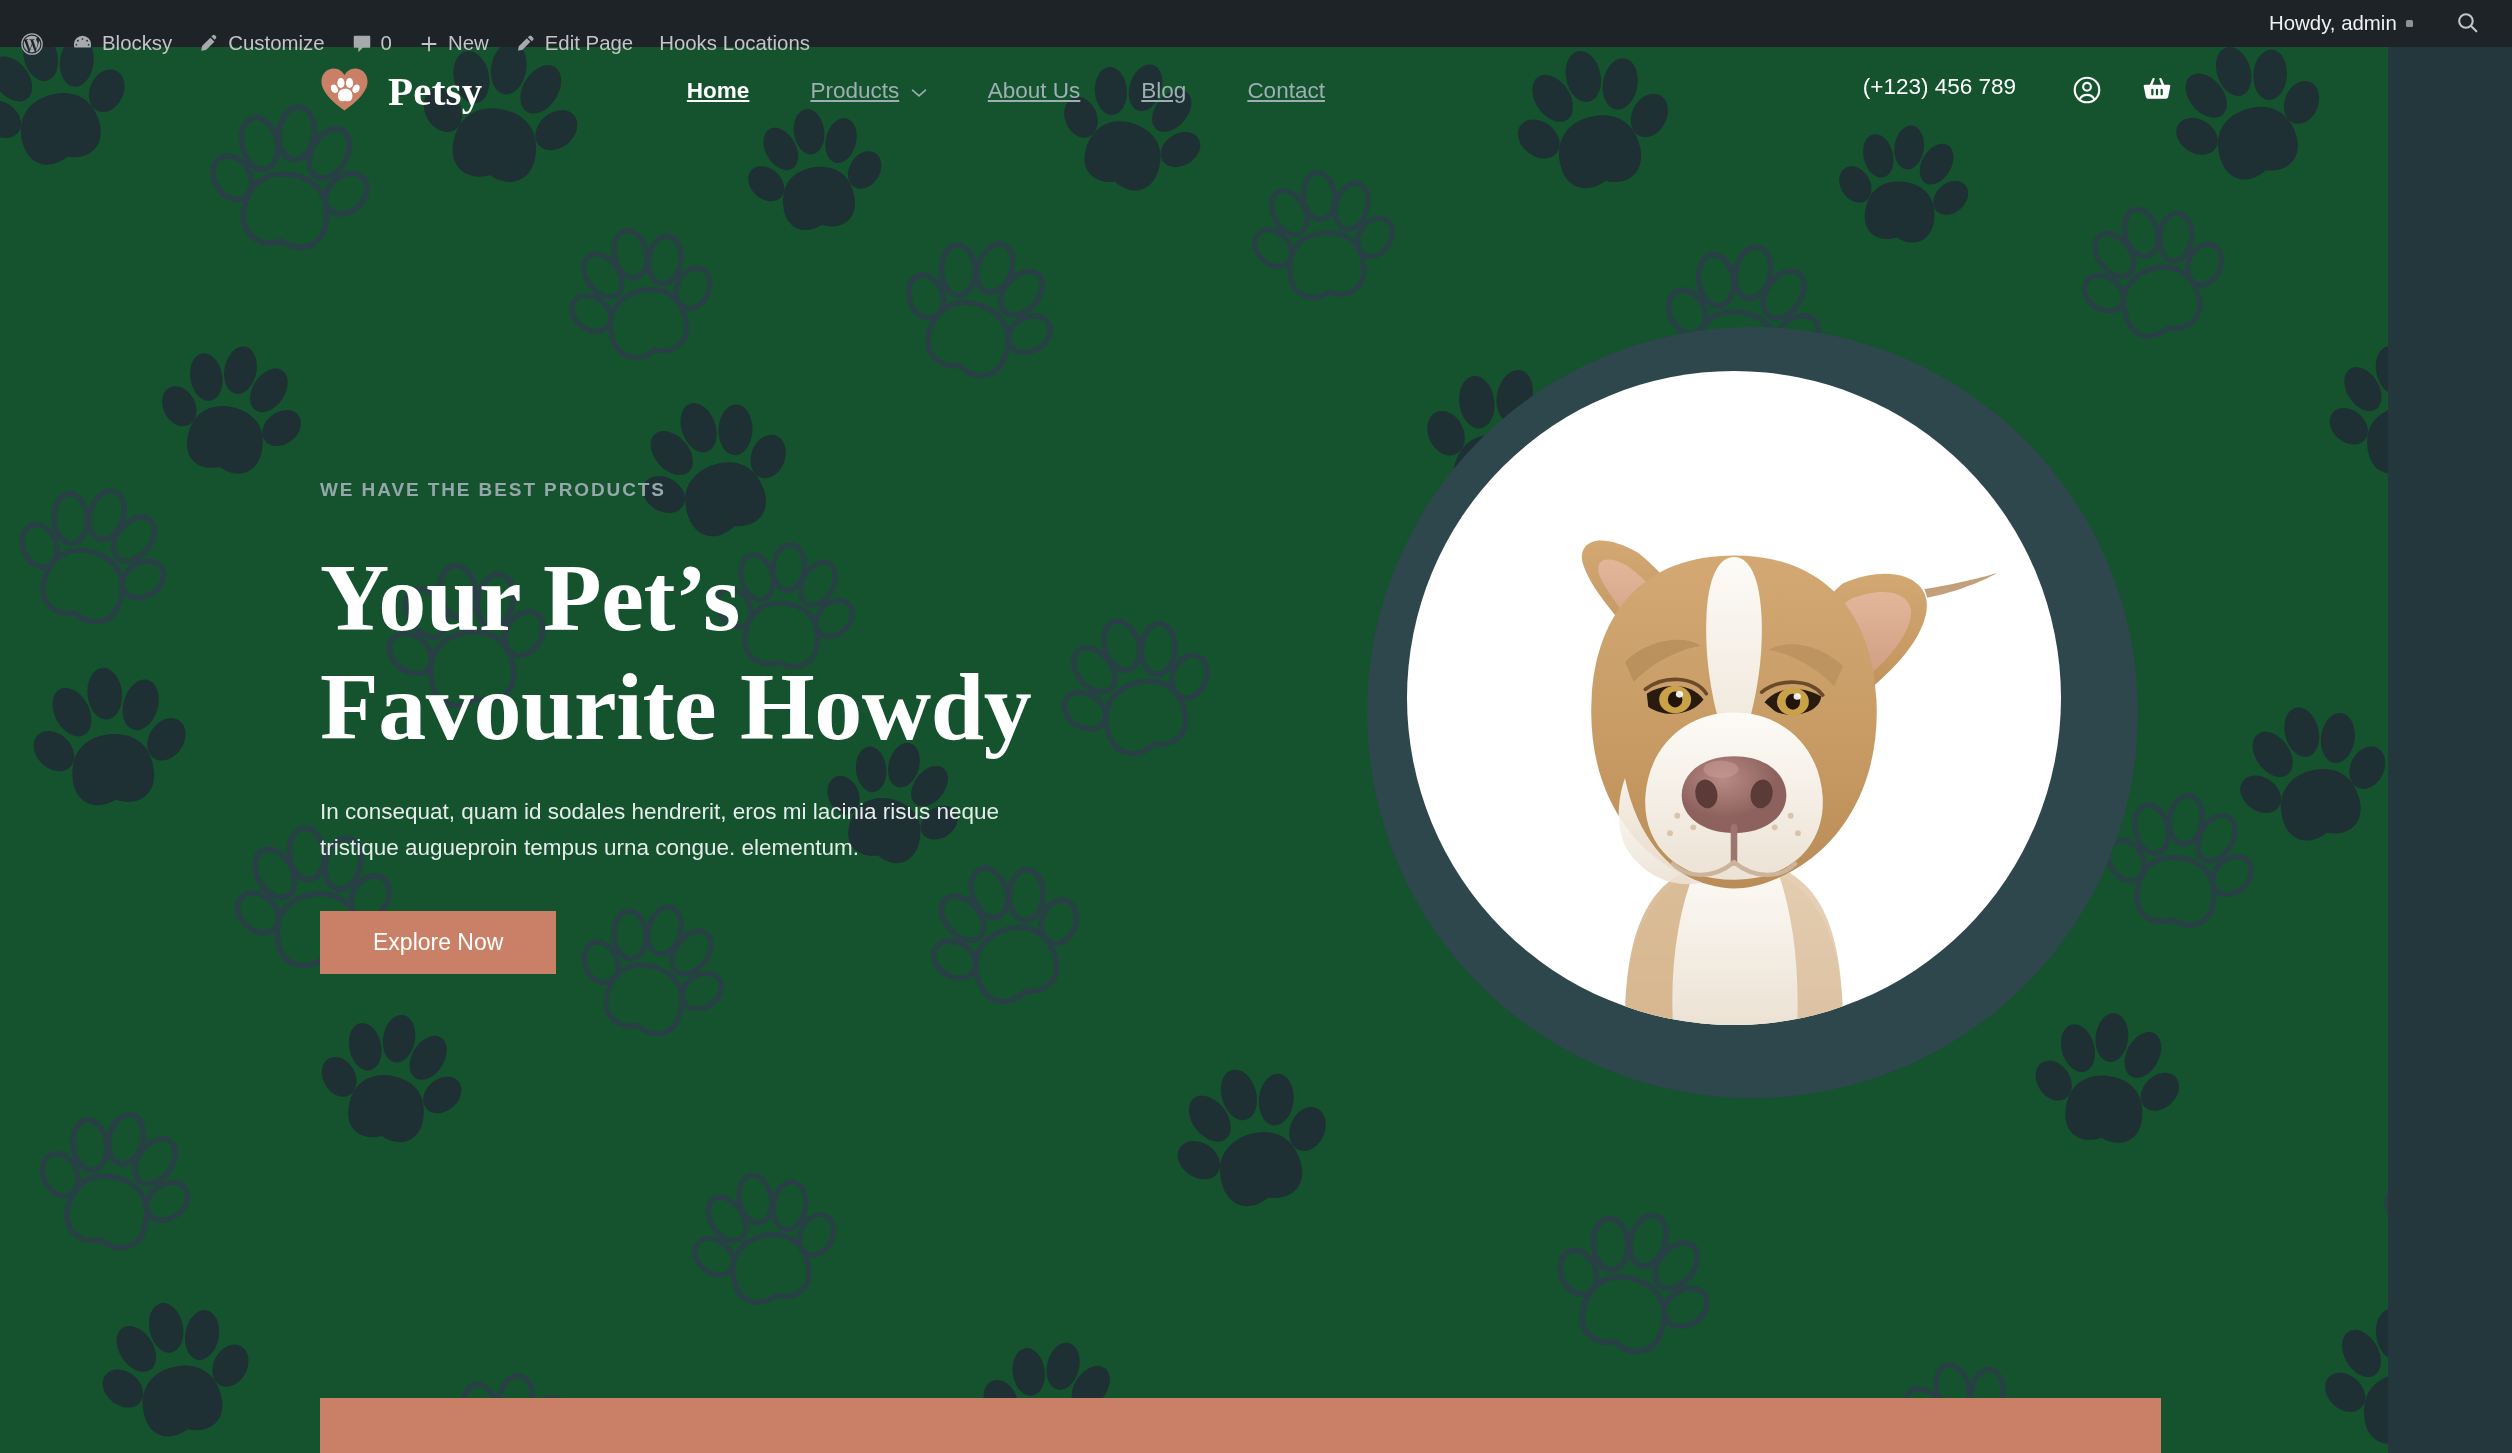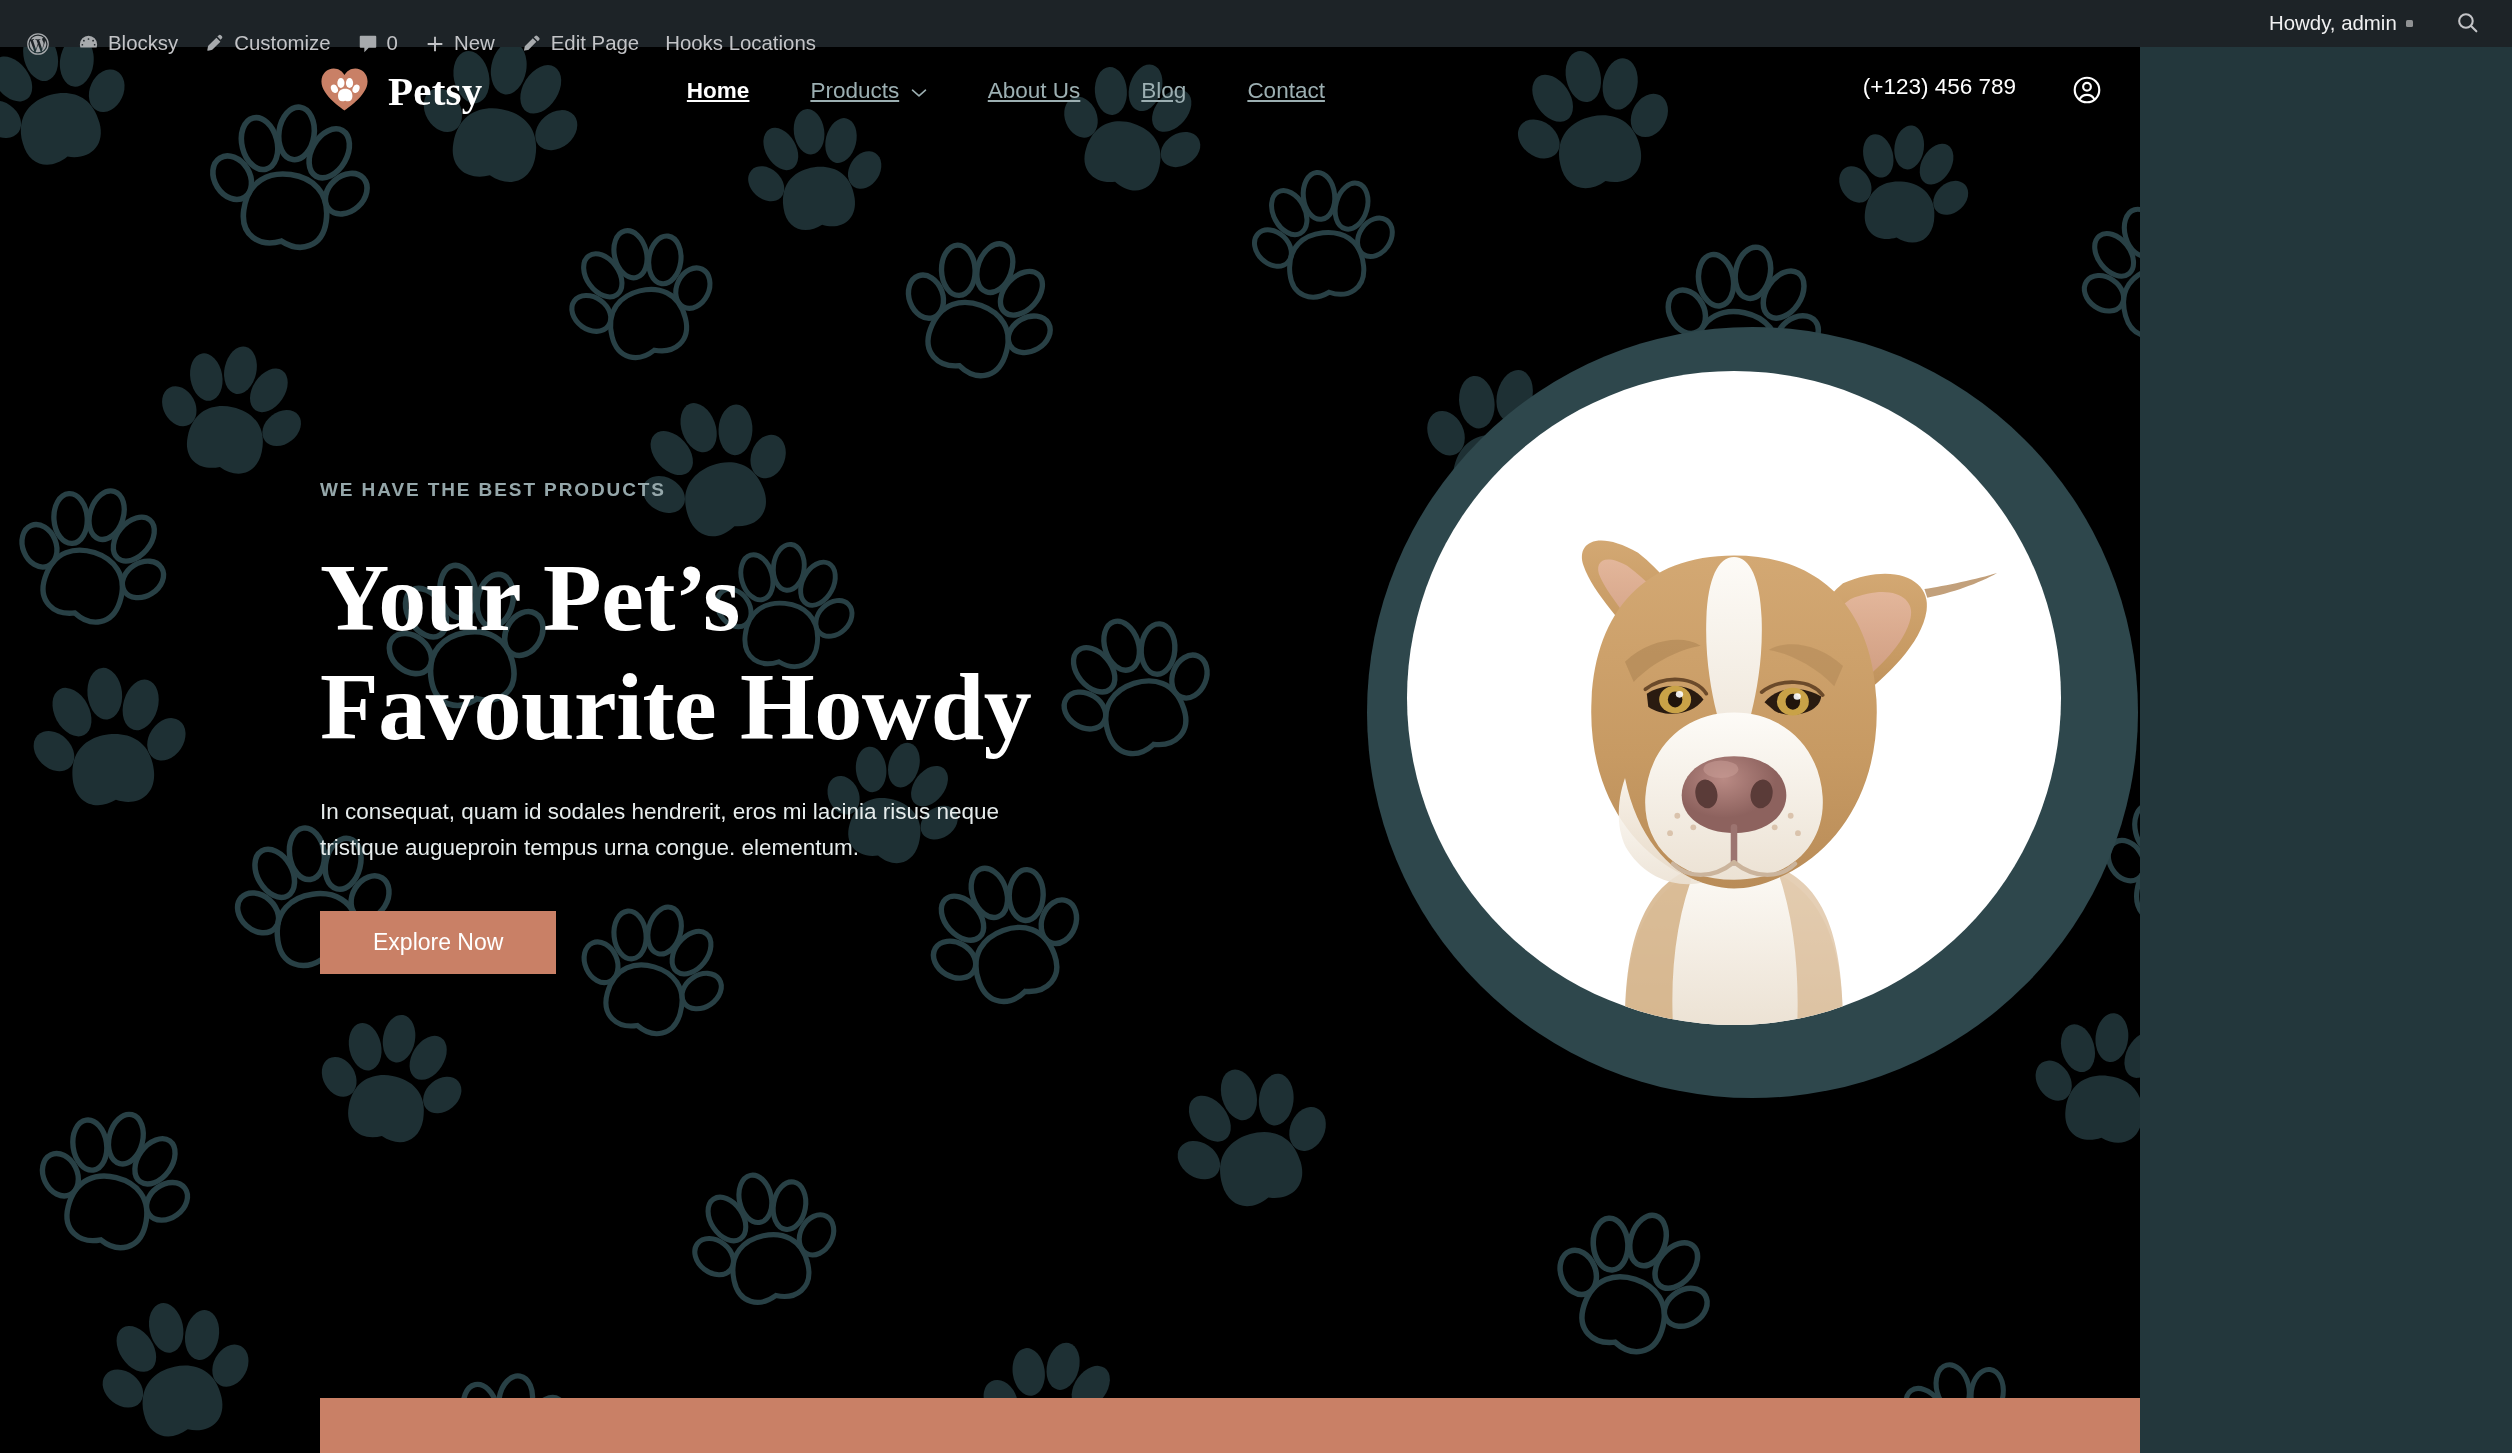--- a/index.html
+++ b/index.html
@@ -16,21 +16,21 @@
   .wp-adminbar {
     position: absolute;
     top: 0; left: 0;
     width: 2512px;
     height: 47px;
     background: #1d2327;
     display: flex;
     align-items: center;
     z-index: 50;
   }
-  .wp-ab-left { display: flex; align-items: flex-start; padding-left: 12px; margin-top: 40px; }
+  .wp-ab-left { display: flex; align-items: flex-start; padding-left: 6px; margin-top: 40px; }
   .wp-ab-right { margin-left: auto; display: flex; align-items: center; padding-right: 22px; gap: 16px; }
 
   .ab-item {
     display: flex;
     align-items: center;
     gap: 8px;
     height: 47px;
     padding: 0 13px;
     color: #c3c4c7;
     font-size: 20.4px;
@@ -55,23 +55,23 @@
     background: #8f9193;
     border-radius: 1.5px;
     display: inline-block;
   }
   .ab-search { padding: 0 10.2px 0 16px; display:flex; align-items:center; cursor: pointer; }
 
   
   .page {
     position: absolute;
     top: 47px; left: 0;
-    width: 2140px;
+    width: 2388px;
     height: 1407px;
-    background: #000000;
+    background: #14532d;
     overflow: hidden;
   }
   .paw-layer {
     position: absolute;
     top: -47px; left: 0;
     width: 2512px;
     height: 1454px;
     pointer-events: none;
   }
 

